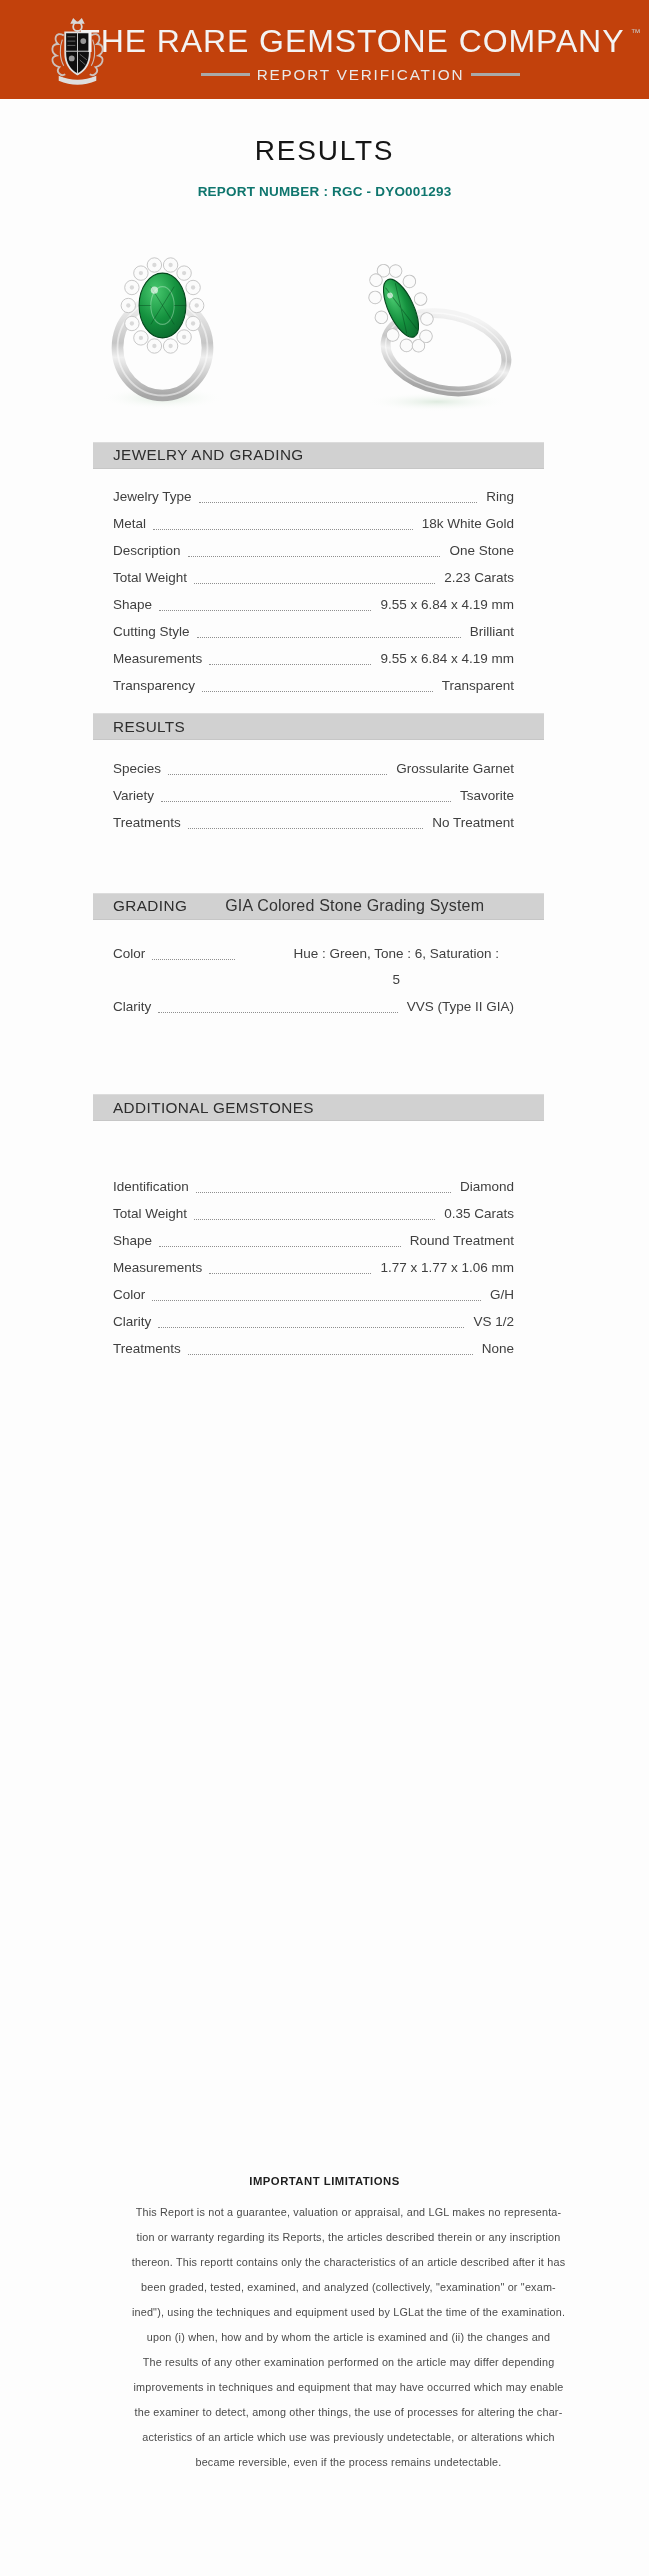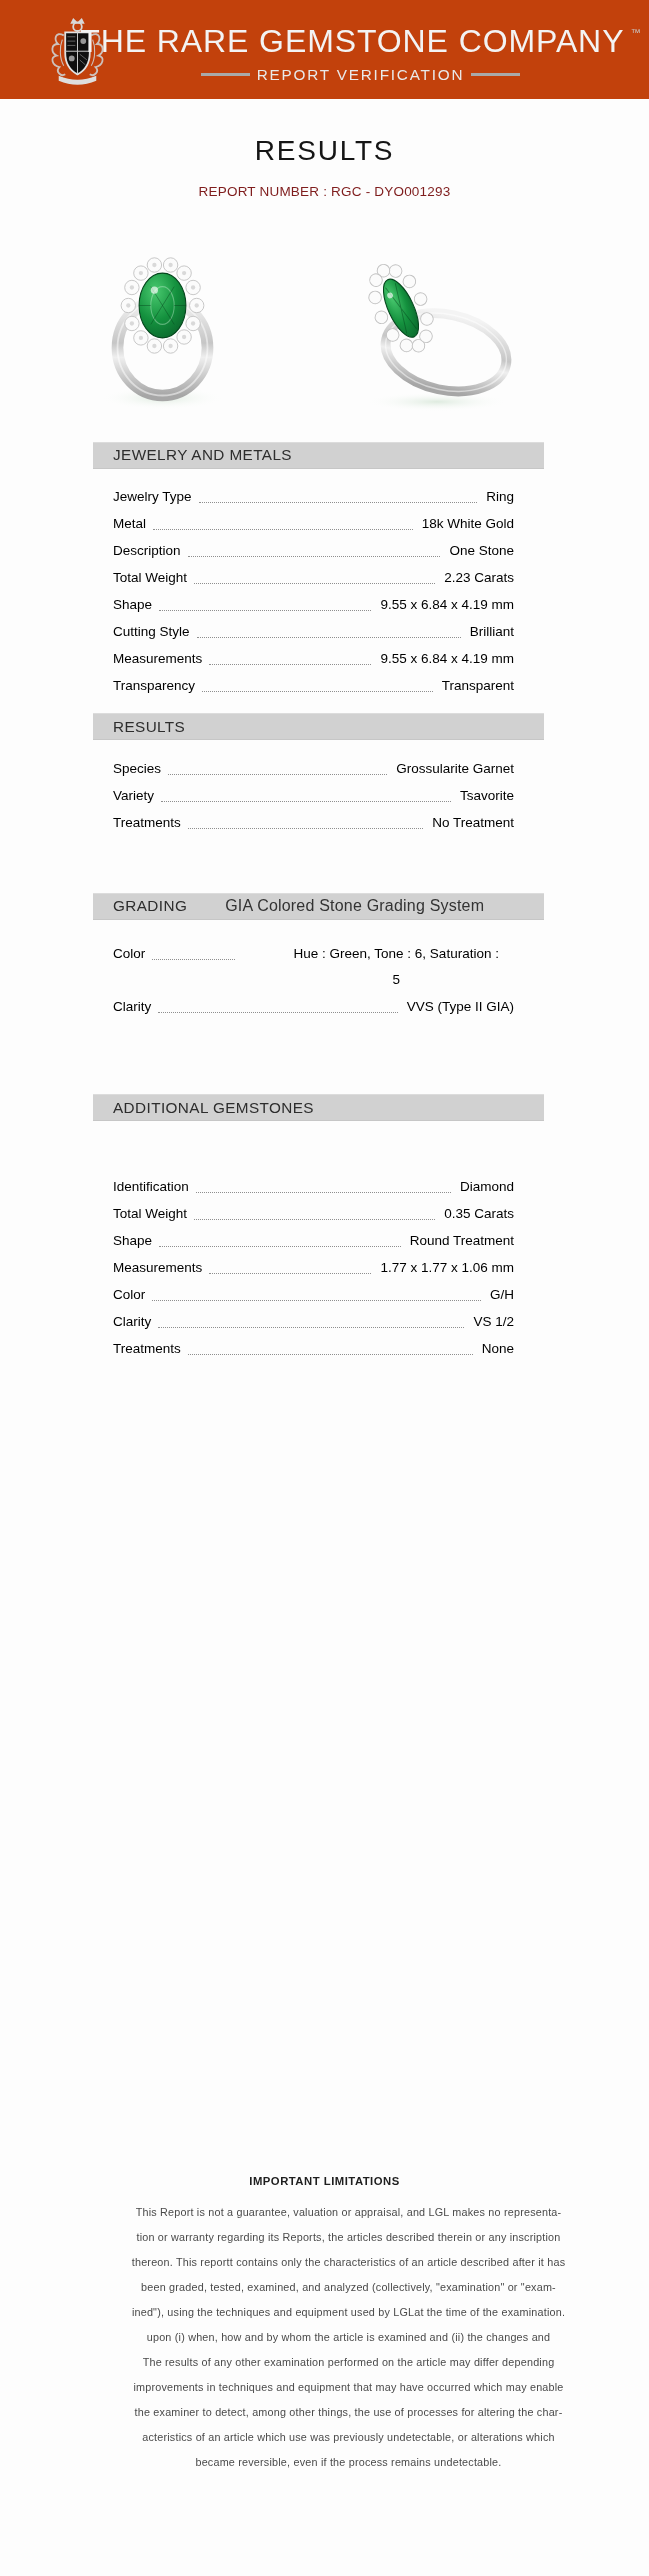--- a/index.html
+++ b/index.html
@@ -28,37 +28,37 @@
   }
   .dash { width:49px; height:2.7px; background:#a9a9a9; }
 
   
   .verified {
     margin-top:33px; text-align:center; font-size:28px; line-height:38px;
     letter-spacing:1.8px; font-weight:500; color:#151515;
   }
   .repnum {
     margin-top:14.4px; text-align:center; font-size:13.5px; line-height:16px;
-    font-weight:normal; color:#7f1d1d; letter-spacing:0.2px;
+    font-weight:bold; color:#0f766e; letter-spacing:0.2px;
   }
 
   
   .photo { display:block; margin:20px auto 0; width:595px; height:198px; }
 
   
   .section { margin-left:93px; width:451px; }
   .bar {
     width:451px; height:27px; background:#d1d1d1;
     display:flex; align-items:center; padding-left:20px;
     box-shadow:inset 0 0.9px 0 #dcdcdc, inset 0 -0.9px 0 #c6c6c6;
   }
   .bar .t { font-size:15.3px; color:#2d2d2d; letter-spacing:0.4px; white-space:nowrap; }
   .bar .st { font-size:16px; color:#333; margin-left:24px; white-space:nowrap; letter-spacing:0.2px;padding-left:14px; }
   .rows { margin-left:20px; width:401px; }
-  .row { display:flex; align-items:flex-start; height:27px; font-size:13.5px; line-height:27px; color:#000000; }
+  .row { display:flex; align-items:flex-start; height:27px; font-size:13.5px; line-height:27px; color:#404040; }
   .lab { white-space:nowrap; }
   .leader { flex:1; height:20px; border-bottom:1.8px dotted #8f8f8f; margin:0 9px 0 7.2px; }
   .val { white-space:nowrap; }
   .row-left { height:auto; min-height:27px; line-height:26px; }
   .row-left .leader { flex:0 0 83px; margin-right:43px; height:19px; }
   .row-left .val { flex:1; white-space:normal; text-align:center; }
 
   .sec-1 { margin-top:23.5px; }  .sec-1 .rows { margin-top:14.4px; }
   .sec-2 { margin-top:14px; }  .sec-2 .rows { margin-top:14.4px; }
   .sec-3 { margin-top:57px; }  .sec-3 .rows { margin-top:21.6px; }
@@ -204,21 +204,21 @@
       </g>
       <ellipse cx="415" cy="98" rx="14" ry="35" fill="url(#gem)" stroke="#05461d" stroke-width="1.2"></ellipse>
       <path d="M409,70 L415,98 L421,70 M409,126 L415,98 L421,126" stroke="#033d18" stroke-width="1" opacity="0.45" fill="none"></path>
       <circle cx="410" cy="80" r="3.2" fill="#ffffff" opacity="0.65"></circle>
     </g>
   </g>
 </svg>
 
 <div class="section sec-1">
   <div class="bar">
-    <span class="t">JEWELRY AND METALS</span>
+    <span class="t">JEWELRY AND GRADING</span>
     <span class="st"></span>
   </div>
   <div class="rows">
       <div class="row">
         <span class="lab">Jewelry Type</span>
         <span class="leader"></span>
         <span class="val">
           <div>Ring</div>
         </span>
       </div>

